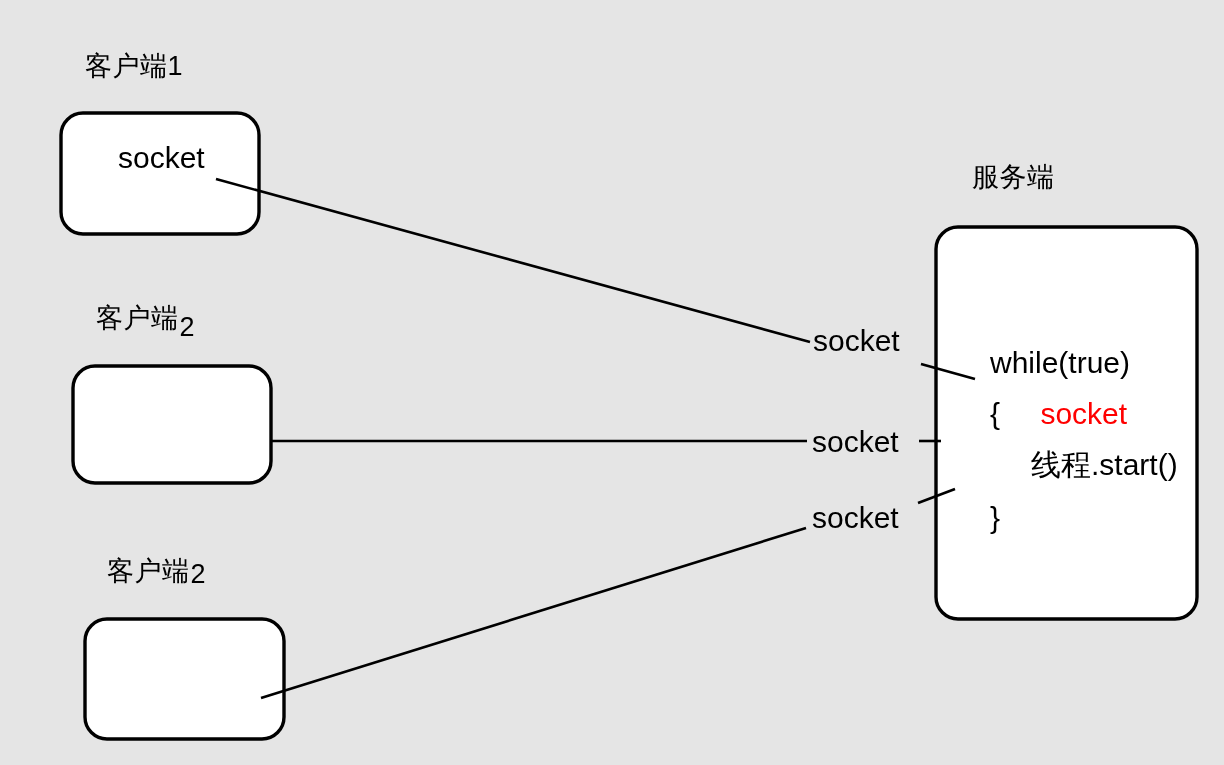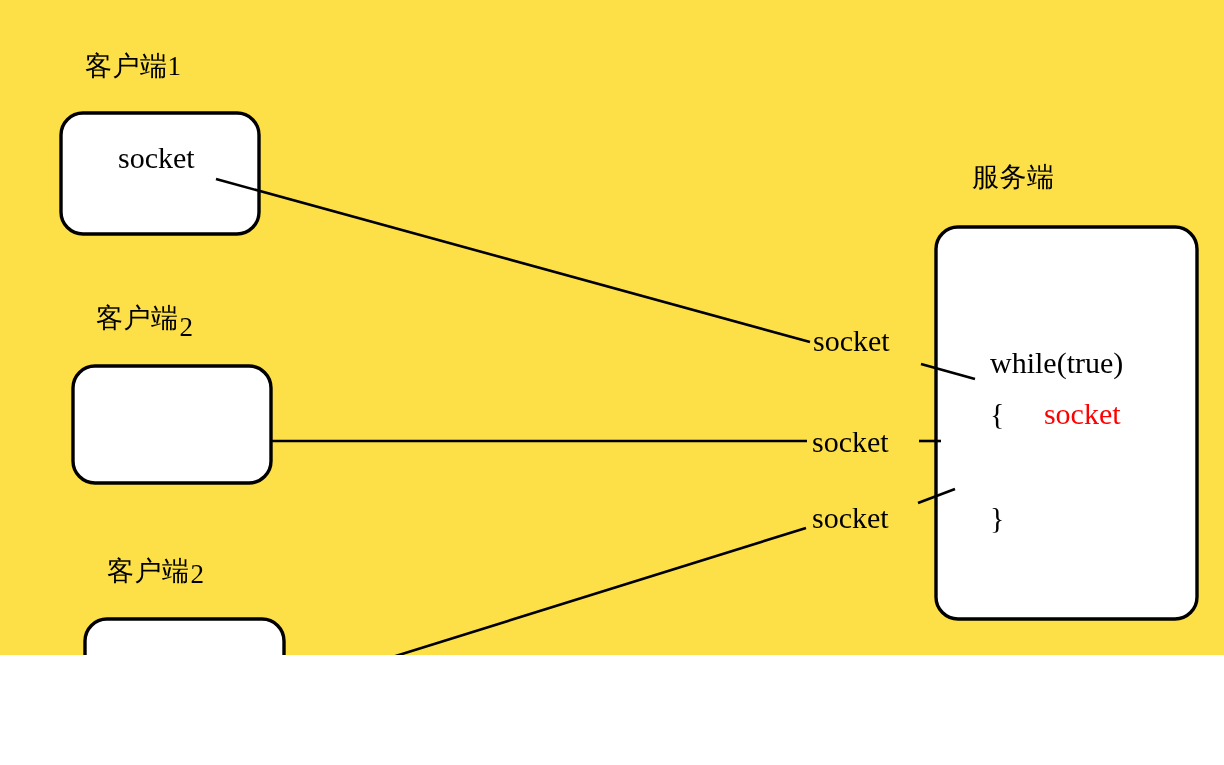--- a/index.html
+++ b/index.html
@@ -6,24 +6,23 @@
     margin: 0;
     padding: 0;
     background: #ffffff;
   }
   body {
     font-family: "Liberation Sans", "DejaVu Sans", sans-serif;
   }
   #canvas {
     position: relative;
     width: 1224px;
-    height: 655px;
-    background: #fde047;
+    height: 765px;
+    background: #e5e5e5;
     overflow: hidden;
-    font-family: Liberation Serif, serif;
   }
   #diagram-svg {
     position: absolute;
     left: 0;
     top: 0;
     width: 1224px;
     height: 765px;
   }
   .node-box {
     fill: #ffffff;
@@ -113,16 +112,17 @@
 
   <div class="txt label-cn" style="left:972px; top:164px;">服务端</div>
 
   <div class="txt code-line" style="left:990px; top:348px;">while(true)</div>
 
   <div class="txt code-line" style="left:990px; top:399px;">
     <span>{</span>
     <span class="code-accent" style="margin-left:32px;">socket</span>
   </div>
 
+  <div class="txt code-line" style="left:1031px; top:450px;">线程.start()</div>
 
   <div class="txt code-line" style="left:990px; top:503px;">}</div>
 
 </div>
 
 </body></html>

